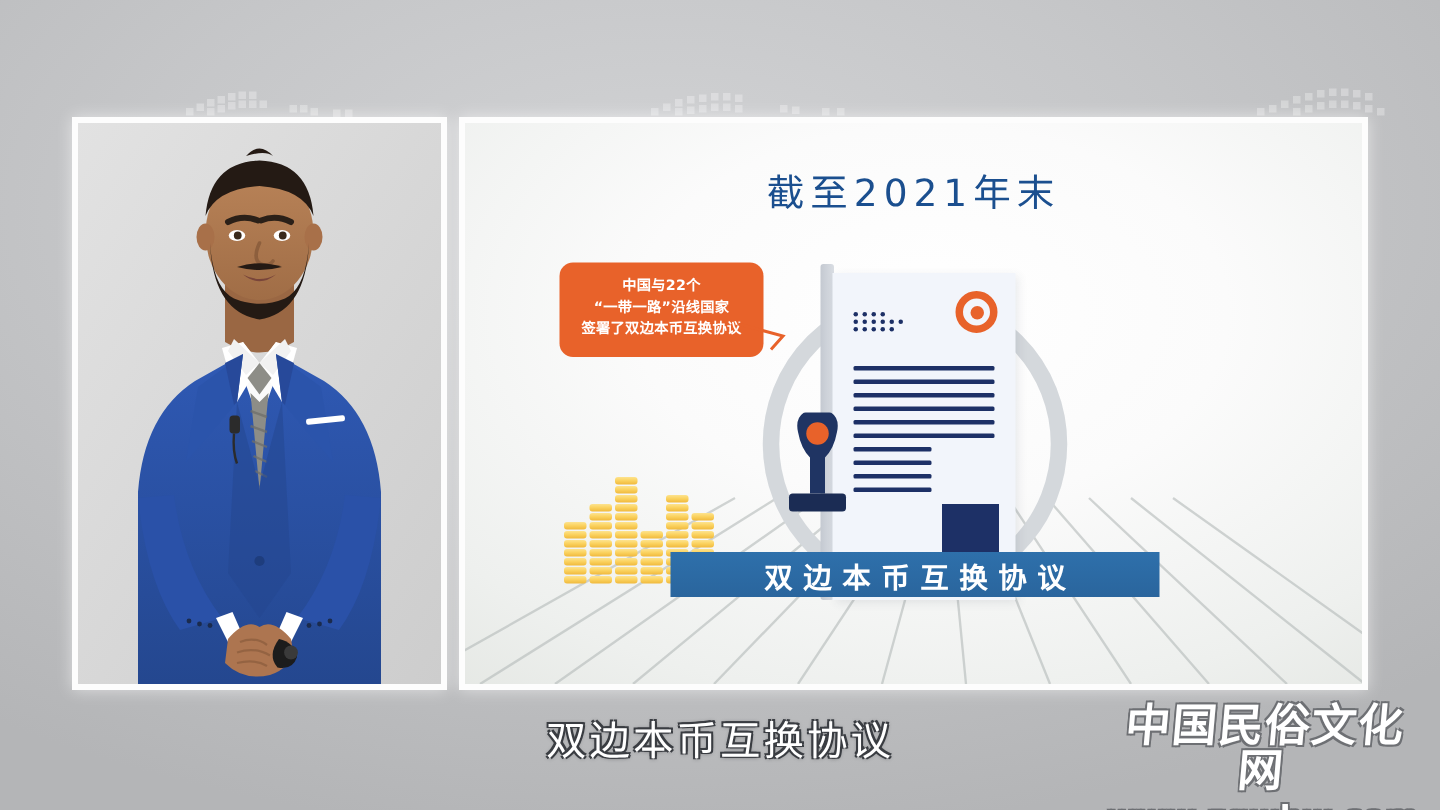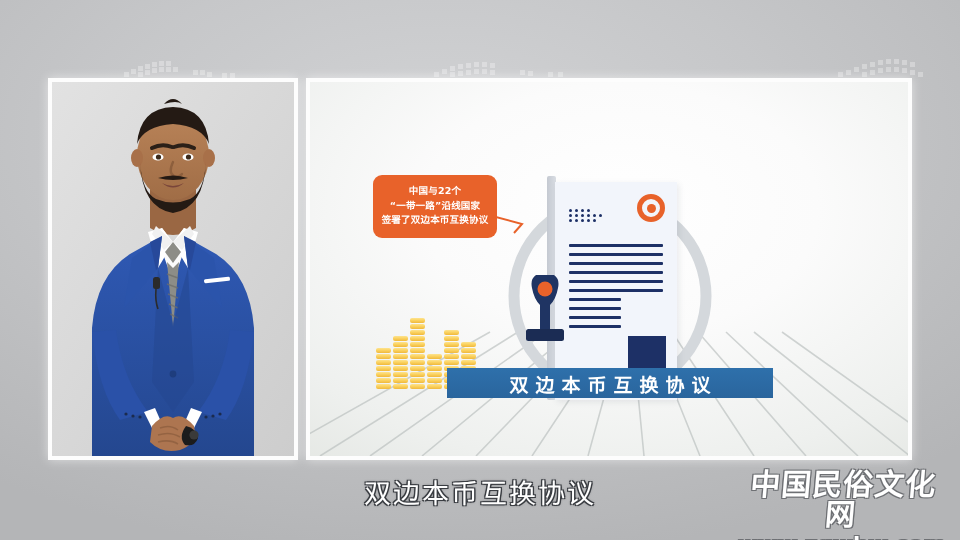--- a/index.html
+++ b/index.html
@@ -62,21 +62,21 @@
   #doc-lines{position:absolute;left:14px;top:62px;width:94px;}
   .doc-line{height:3px;background:#1d3066;margin-bottom:6px;border-radius:1px;}
   .doc-line.short{width:52px;}
   #doc-block{position:absolute;right:11px;bottom:26px;width:38px;height:38px;background:#1d3066;}
 
   
   #stamp{position:absolute;left:212px;top:193px;width:46px;height:78px;}
   #stamp svg{display:block;}
 
   
-  #callout{position:absolute;left:63px;top:93px;width:124px;
+  #callout{position:absolute;left:63px;top:93px;width:136px;
       background:#e8622a;border-radius:9px;padding:9px 6px 10px;
       box-sizing:border-box;text-align:center;color:#fff;
       font-size:9.5px;line-height:1.55;letter-spacing:.2px;font-weight:700;
       font-family:"DejaVu Sans","Liberation Sans",sans-serif;}
   #callout .cl{display:block;white-space:nowrap;}
   #callout-tail{position:absolute;left:182px;top:130px;width:36px;height:22px;}
 
   
   #banner{position:absolute;left:137px;bottom:58px;width:326px;height:30px;
       background:linear-gradient(180deg,#2e70ab 0%,#2a659d 100%);
@@ -362,20 +362,21 @@
       <span class="cl">签署了双边本币互换协议</span>
     </div>
     <div id="callout-tail">
       <svg width="36" height="22" viewBox="0 0 36 22">
         <path d="M0 4 L30 12 L22 21" fill="none" stroke="#e8622a" stroke-width="2"></path>
       </svg>
     </div>
 
     <div id="banner">双边本币互换协议</div>
 
+    <div id="slide-title">截至2021年末</div>
   </div>
 
   <div id="subtitle">双边本币互换协议</div>
 
   <div id="watermark">
     <div id="wm-cn">中国民俗文化网</div>
     <div id="wm-url">www.zgwhw.com</div>
   </div>
 
 </div>

